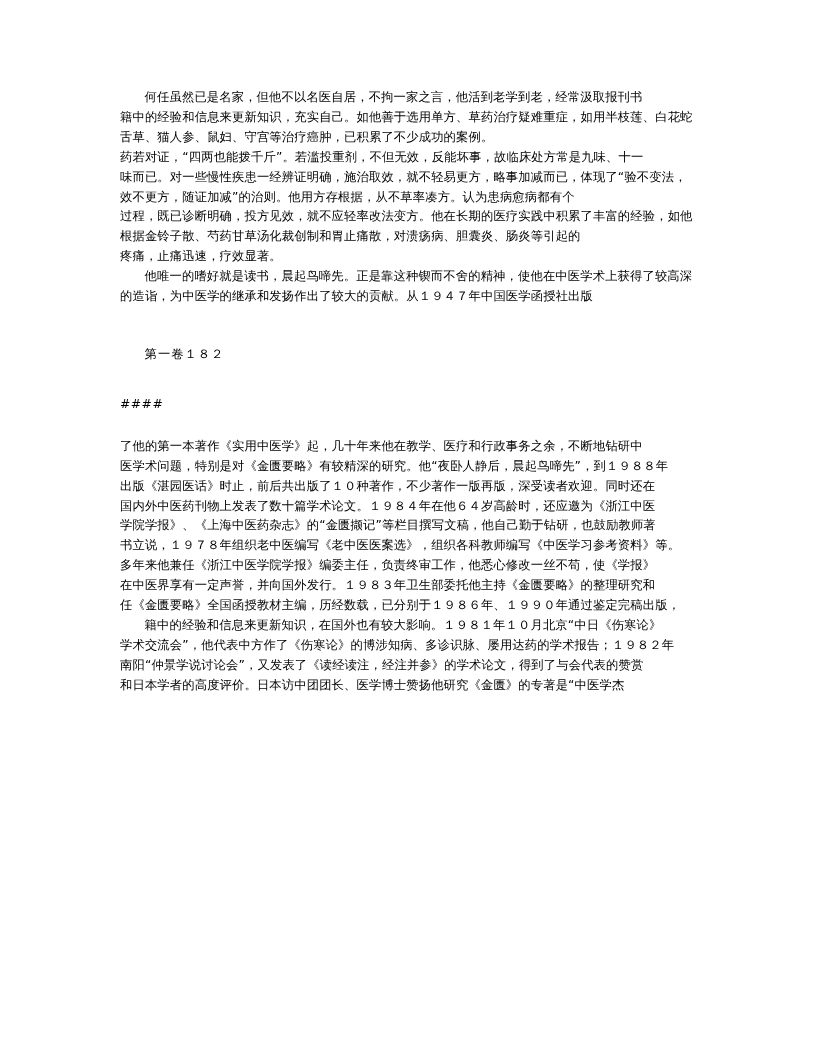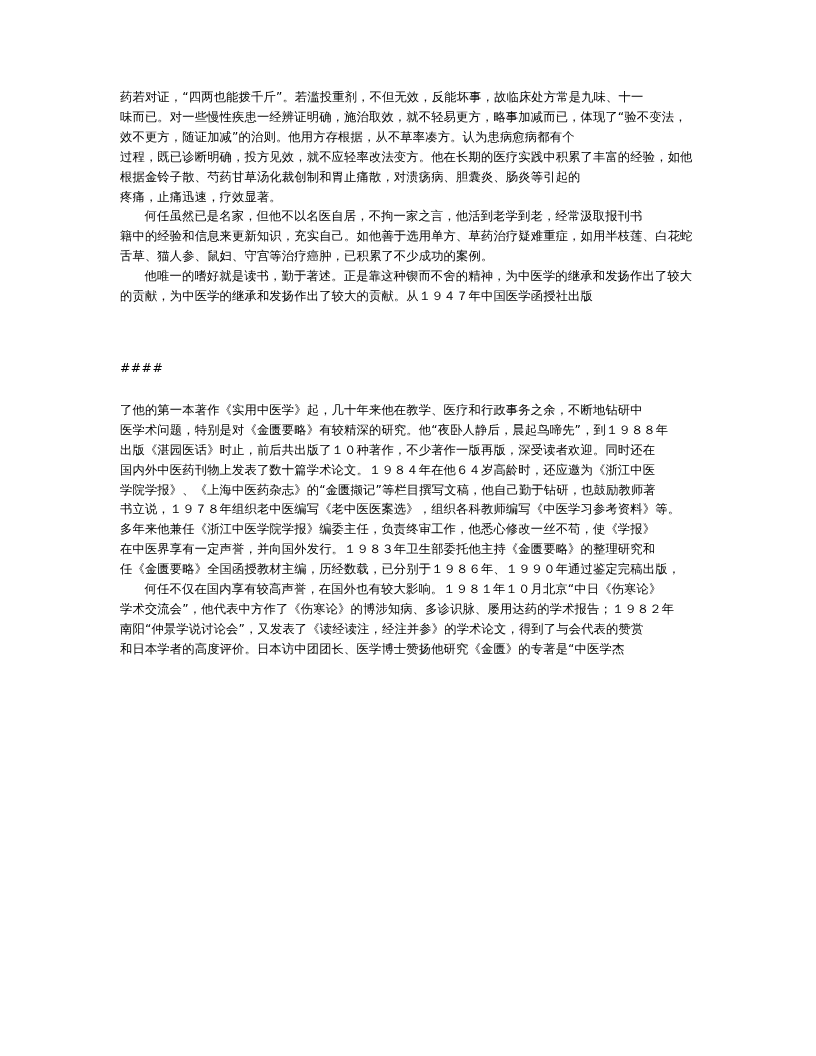--- a/index.html
+++ b/index.html
@@ -44,49 +44,50 @@
   .spacer-lg { height: 22px; }
   .spacer-md { height: 16px; }
   .spacer-sm { height: 8px; }
 </style>
 </head>
 <body>
 
 <div class="page">
   <div class="doc-body">
 
+    <div class="para" style="text-indent:2em;">何任虽然已是名家，但他不以名医自居，不拘一家之言，他活到老学到老，经常汲取报刊书
+籍中的经验和信息来更新知识，充实自己。如他善于选用单方、草药治疗疑难重症，如用半枝莲、白花蛇舌草、猫人参、鼠妇、守宫等治疗癌肿，已积累了不少成功的案例。</div>
+
     <div class="para">药若对证，“四两也能拨千斤”。若滥投重剂，不但无效，反能坏事，故临床处方常是九味、十一
 味而已。对一些慢性疾患一经辨证明确，施治取效，就不轻易更方，略事加减而已，体现了“验不变法，效不更方，随证加减”的治则。他用方存根据，从不草率凑方。认为患病愈病都有个
 过程，既已诊断明确，投方见效，就不应轻率改法变方。他在长期的医疗实践中积累了丰富的经验，如他根据金铃子散、芍药甘草汤化裁创制和胃止痛散，对溃疡病、胆囊炎、肠炎等引起的
 疼痛，止痛迅速，疗效显著。</div>
 
-    <div class="para" style="text-indent:2em;">何任虽然已是名家，但他不以名医自居，不拘一家之言，他活到老学到老，经常汲取报刊书
-籍中的经验和信息来更新知识，充实自己。如他善于选用单方、草药治疗疑难重症，如用半枝莲、白花蛇舌草、猫人参、鼠妇、守宫等治疗癌肿，已积累了不少成功的案例。</div>
-
-    <div class="para" style="text-indent:2em;">他唯一的嗜好就是读书，勤于著述。正是靠这种锲而不舍的精神，为中医学的继承和发扬作出了较大的贡献，为中医学的继承和发扬作出了较大的贡献。从１９４７年中国医学函授社出版</div>
+    <div class="para" style="text-indent:2em;">他唯一的嗜好就是读书，晨起鸟啼先。正是靠这种锲而不舍的精神，使他在中医学术上获得了较高深的造诣，为中医学的继承和发扬作出了较大的贡献。从１９４７年中国医学函授社出版</div>
 
     <div class="spacer-lg"></div>
 
+    <div class="page-marker">第一卷１８２</div>
 
     <div class="spacer-md"></div>
 
     <div class="section-break">####</div>
 
     <div class="spacer-sm"></div>
 
     <div class="para">了他的第一本著作《实用中医学》起，几十年来他在教学、医疗和行政事务之余，不断地钻研中
 医学术问题，特别是对《金匮要略》有较精深的研究。他“夜卧人静后，晨起鸟啼先”，到１９８８年
 出版《湛园医话》时止，前后共出版了１０种著作，不少著作一版再版，深受读者欢迎。同时还在
 国内外中医药刊物上发表了数十篇学术论文。１９８４年在他６４岁高龄时，还应邀为《浙江中医
 学院学报》、《上海中医药杂志》的“金匮撷记”等栏目撰写文稿，他自己勤于钻研，也鼓励教师著
 书立说，１９７８年组织老中医编写《老中医医案选》，组织各科教师编写《中医学习参考资料》等。
 多年来他兼任《浙江中医学院学报》编委主任，负责终审工作，他悉心修改一丝不苟，使《学报》
 在中医界享有一定声誉，并向国外发行。１９８３年卫生部委托他主持《金匮要略》的整理研究和
 任《金匮要略》全国函授教材主编，历经数载，已分别于１９８６年、１９９０年通过鉴定完稿出版，</div>
 
 
-    <div class="para" style="text-indent:2em;">何任不仅在国内享有较高声誉，在国外也有较大影响。１９８１年１０月北京“中日《伤寒论》
+    <div class="para" style="text-indent:2em;">籍中的经验和信息来更新知识，在国外也有较大影响。１９８１年１０月北京“中日《伤寒论》
 学术交流会”，他代表中方作了《伤寒论》的博涉知病、多诊识脉、屡用达药的学术报告；１９８２年
 南阳“仲景学说讨论会”，又发表了《读经读注，经注并参》的学术论文，得到了与会代表的赞赏
 和日本学者的高度评价。日本访中团团长、医学博士赞扬他研究《金匮》的专著是“中医学杰</div>
 
   </div>
 </div>
 
 </body></html>

